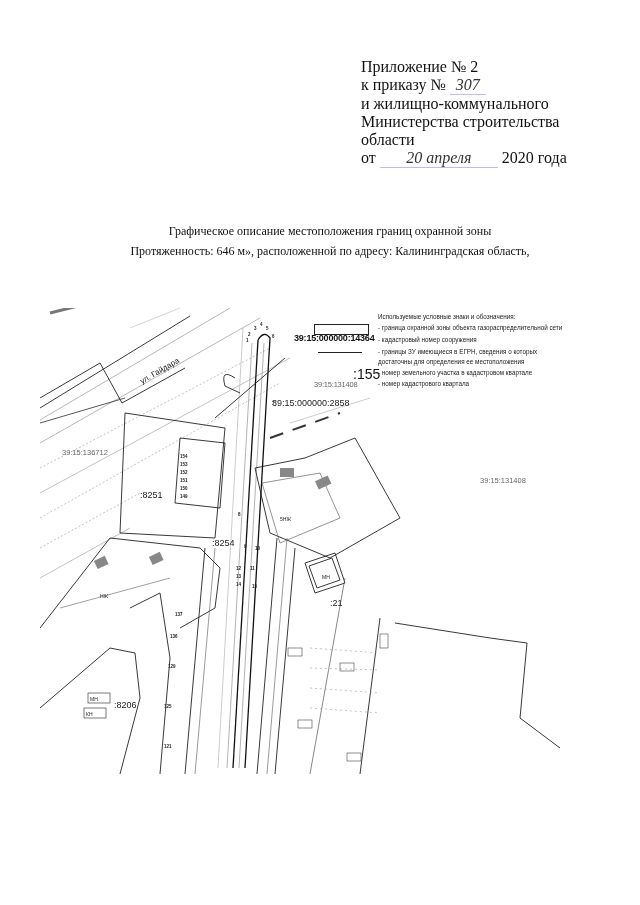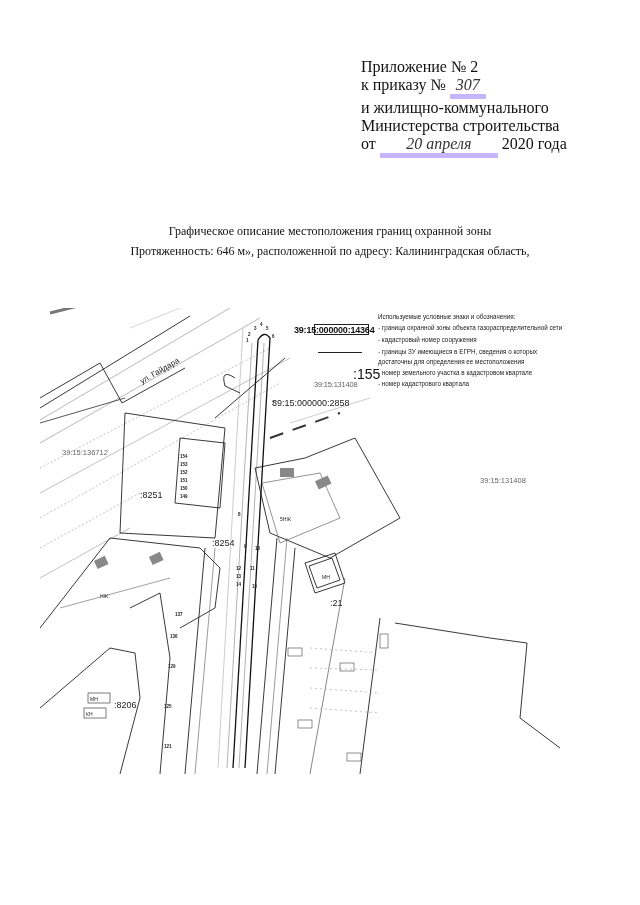--- a/index.html
+++ b/index.html
@@ -1,45 +1,46 @@
 <!DOCTYPE html>
 <html><head>
 <meta charset="utf-8">
 <style>
   html, body { margin: 0; padding: 0; background: #ffffff; }
   body { width: 640px; height: 905px; position: relative; overflow: hidden; font-family: "Liberation Serif", serif; color: #111; }
   .appendix { position: absolute; left: 361px; top: 58px; width: 260px; font-size: 16px; line-height: 18px; }
   .appendix div { white-space: nowrap; }
-  .hand { font-family: "Liberation Serif", serif; font-style: italic; color: #333; display: inline-block; border-bottom: 5px solid #c4b5fd; text-align: center; }
+  .hand { font-family: "Liberation Serif", serif; font-style: italic; color: #333; display: inline-block; border-bottom: 1px solid #c4b5fd; text-align: center; }
   .hand-num { width: 36px; }
   .hand-date { width: 118px; text-align: center; }
   .title { position: absolute; left: 60px; top: 222px; width: 540px; text-align: center; font-size: 12px; line-height: 19.5px; }
   .map { position: absolute; left: 40px; top: 308px; width: 565px; height: 466px; }
   .map svg { width: 100%; height: 100%; display: block; }
   .legend { position: absolute; left: 298px; top: 313px; width: 320px; font-family: "Liberation Sans", sans-serif; }
   .legend-head { position: absolute; left: 80px; top: 0px; font-size: 6.3px; color: #222; white-space: nowrap; }
   .legend-item { position: absolute; left: 80px; font-size: 6.3px; color: #222; white-space: nowrap; }
   .sym-box { position: absolute; left: 16px; top: 11px; width: 53px; height: 9px; border: 1px solid #222; }
-  .sym-cad { position: absolute; left: -4px; top: 12px; font-size: 9px; font-weight: bold; color: #111; white-space: nowrap; letter-spacing: -0.2px; }
+  .sym-cad { position: absolute; left: -4px; top: 20px; font-size: 9px; font-weight: bold; color: #111; white-space: nowrap; letter-spacing: -0.2px; }
   .sym-line { position: absolute; left: 20px; top: 39px; width: 44px; height: 0; border-top: 1px solid #222; }
   .sym-parcel { position: absolute; left: 23px; top: 53px; font-size: 14px; color: #111; margin-left: 32px; }
   .sym-quarter { position: absolute; left: 16px; top: 67px; font-size: 7.5px; color: #666; letter-spacing: -0.2px; }
   .lbl { font-family: "Liberation Sans", sans-serif; }
 </style>
 </head>
 <body>
 
 <div class="appendix">
   <div>Приложение № 2</div>
   <div>
     <span>к приказу №</span>
     <span class="hand hand-num">307</span>
   </div>
   <div>и жилищно-коммунального</div>
   <div>Министерства строительства</div>
+  <div>области</div>
   <div>
     <span>от</span>
     <span class="hand hand-date">20 апреля</span>
     <span>2020 года</span>
   </div>
 </div>
 
 <div class="title">
   <div>Графическое описание местоположения границ охранной зоны</div>
   <div>Протяженность: 646 м», расположенной по адресу: Калининградская область,</div>

